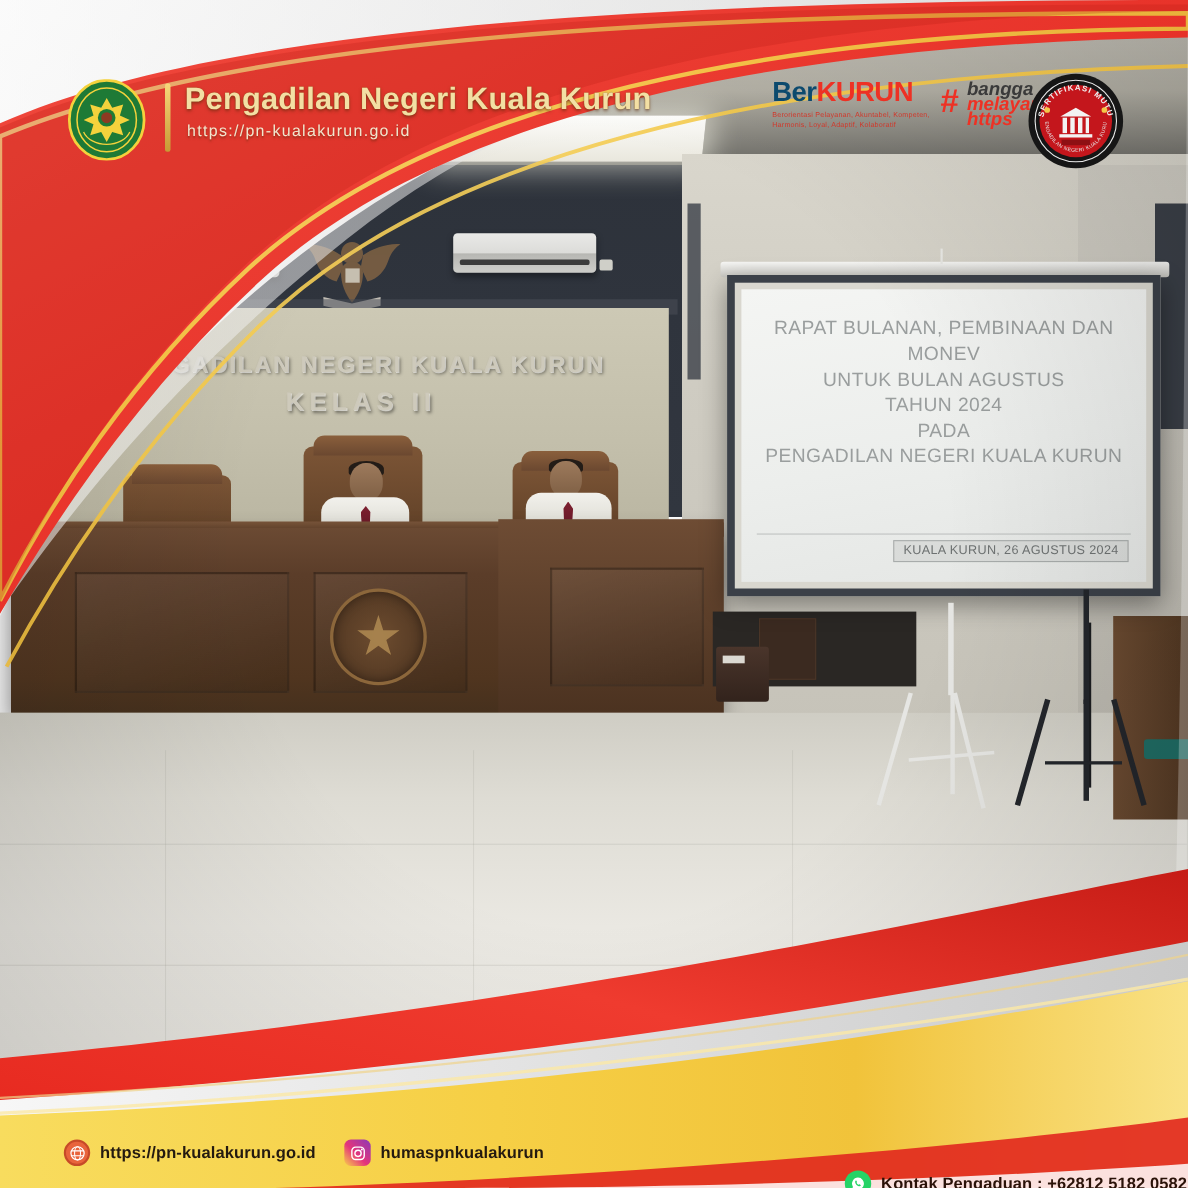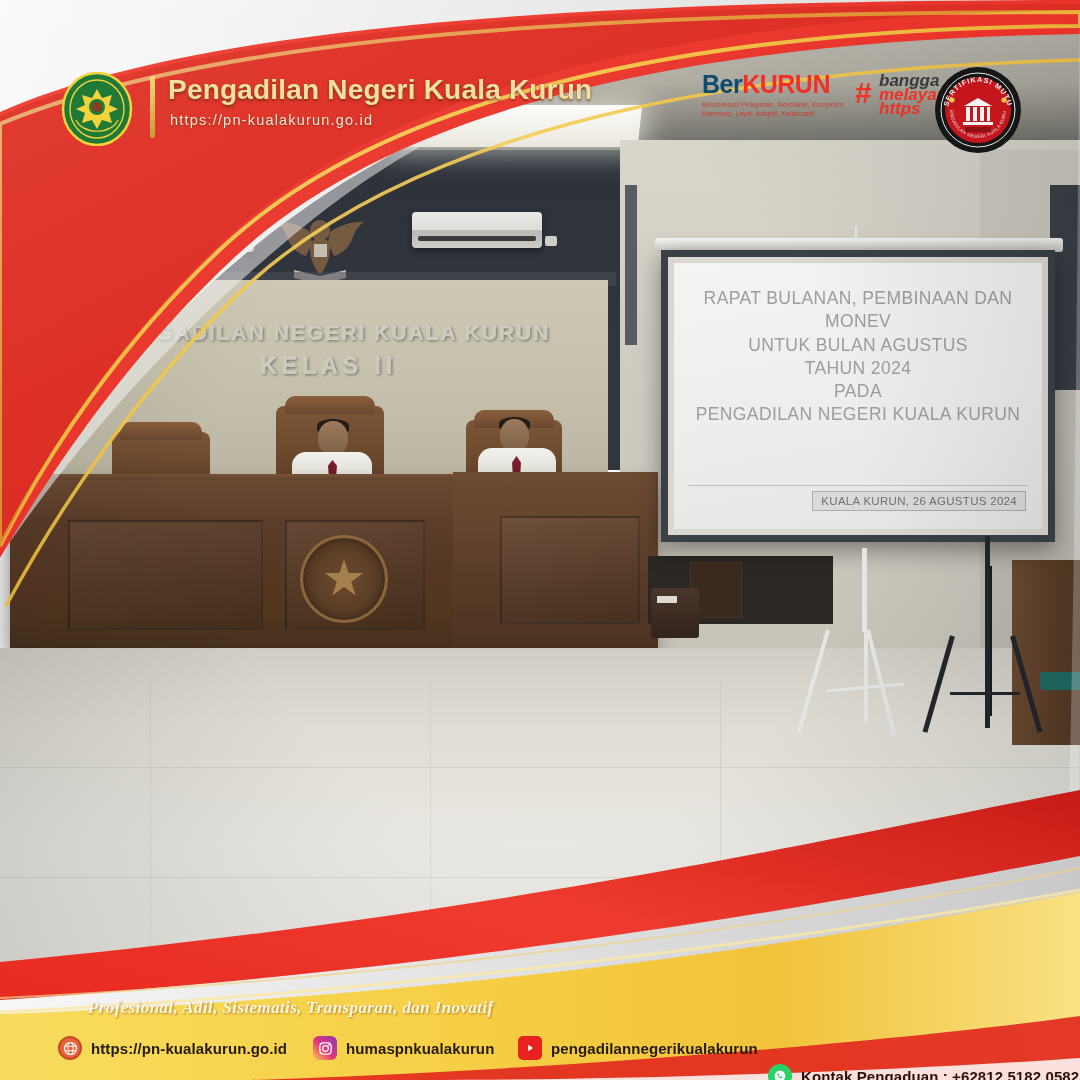--- a/index.html
+++ b/index.html
@@ -454,21 +454,20 @@
         <rect x="46" y="41" width="4" height="14"></rect>
           <rect x="53" y="41" width="3" height="14"></rect>
         <rect x="29" y="56" width="30" height="3"></rect>
       </g>
       <rect x="31" y="61" width="26" height="5" fill="#8e1014"></rect>
       <circle cx="18" cy="34" r="2.6" fill="#f3c848"></circle>
       <circle cx="70" cy="34" r="2.6" fill="#f3c848"></circle>
     </svg>
   </div>
 
-  <div class="motto">Profesional, Adil, Sistematis, Transparan, dan Inovatif</div>
 
   <div class="contacts">
 
     <div class="c-item ci1">
       <span class="ic ic-globe">
         <svg viewBox="0 0 20 20" width="15" height="15">
             <circle cx="10" cy="10" r="8" fill="none" stroke="#fff" stroke-width="1.5"></circle>
             <ellipse cx="10" cy="10" rx="3.6" ry="8" fill="none" stroke="#fff" stroke-width="1.3"></ellipse>
             <path d="M2.6 7h14.8M2.6 13h14.8" stroke="#fff" stroke-width="1.3"></path>
           </svg>
@@ -480,28 +479,20 @@
       <span class="ic ic-ig">
         <svg viewBox="0 0 20 20" width="15" height="15">
             <rect x="2.5" y="2.5" width="15" height="15" rx="4.5" fill="none" stroke="#fff" stroke-width="1.7"></rect>
             <circle cx="10" cy="10" r="3.8" fill="none" stroke="#fff" stroke-width="1.7"></circle>
             <circle cx="14.6" cy="5.4" r="1.15" fill="#fff"></circle>
           </svg>
       </span>
       <span>humaspnkualakurun</span>
     </div>
 
-    <div class="c-item ci3">
-      <span class="ic ic-yt">
-        <svg viewBox="0 0 20 20" width="14" height="14">
-            <polygon points="7.5,5.5 14.5,10 7.5,14.5" fill="#fff"></polygon>
-          </svg>
-      </span>
-      <span>pengadilannegerikualakurun</span>
-    </div>
 
     <div class="c-item ci4">
       <span class="ic ic-wa">
         <svg viewBox="0 0 20 20" width="16" height="16">
             <path d="M10 3.2a6.8 6.8 0 0 0-5.8 10.3L3.3 17l3.6-0.9A6.8 6.8 0 1 0 10 3.2z" fill="#fff"></path>
             <path d="M7.6 6.6c.2-.1.5 0 .6.2l.7 1.3c.1.2 0 .4-.1.5l-.5.5c.5 1 1.3 1.8 2.3 2.3l.5-.5c.2-.2.4-.2.6-.1l1.3.7c.2.1.3.4.2.6-.4.8-1.4 1.1-2.3.8-1.9-.6-3.4-2.1-4-4-.3-.9 0-1.9.7-2.3z" fill="#25d366"></path>
           </svg>
       </span>
       <span>Kontak Pengaduan : +62812 5182 0582</span>
     </div>

